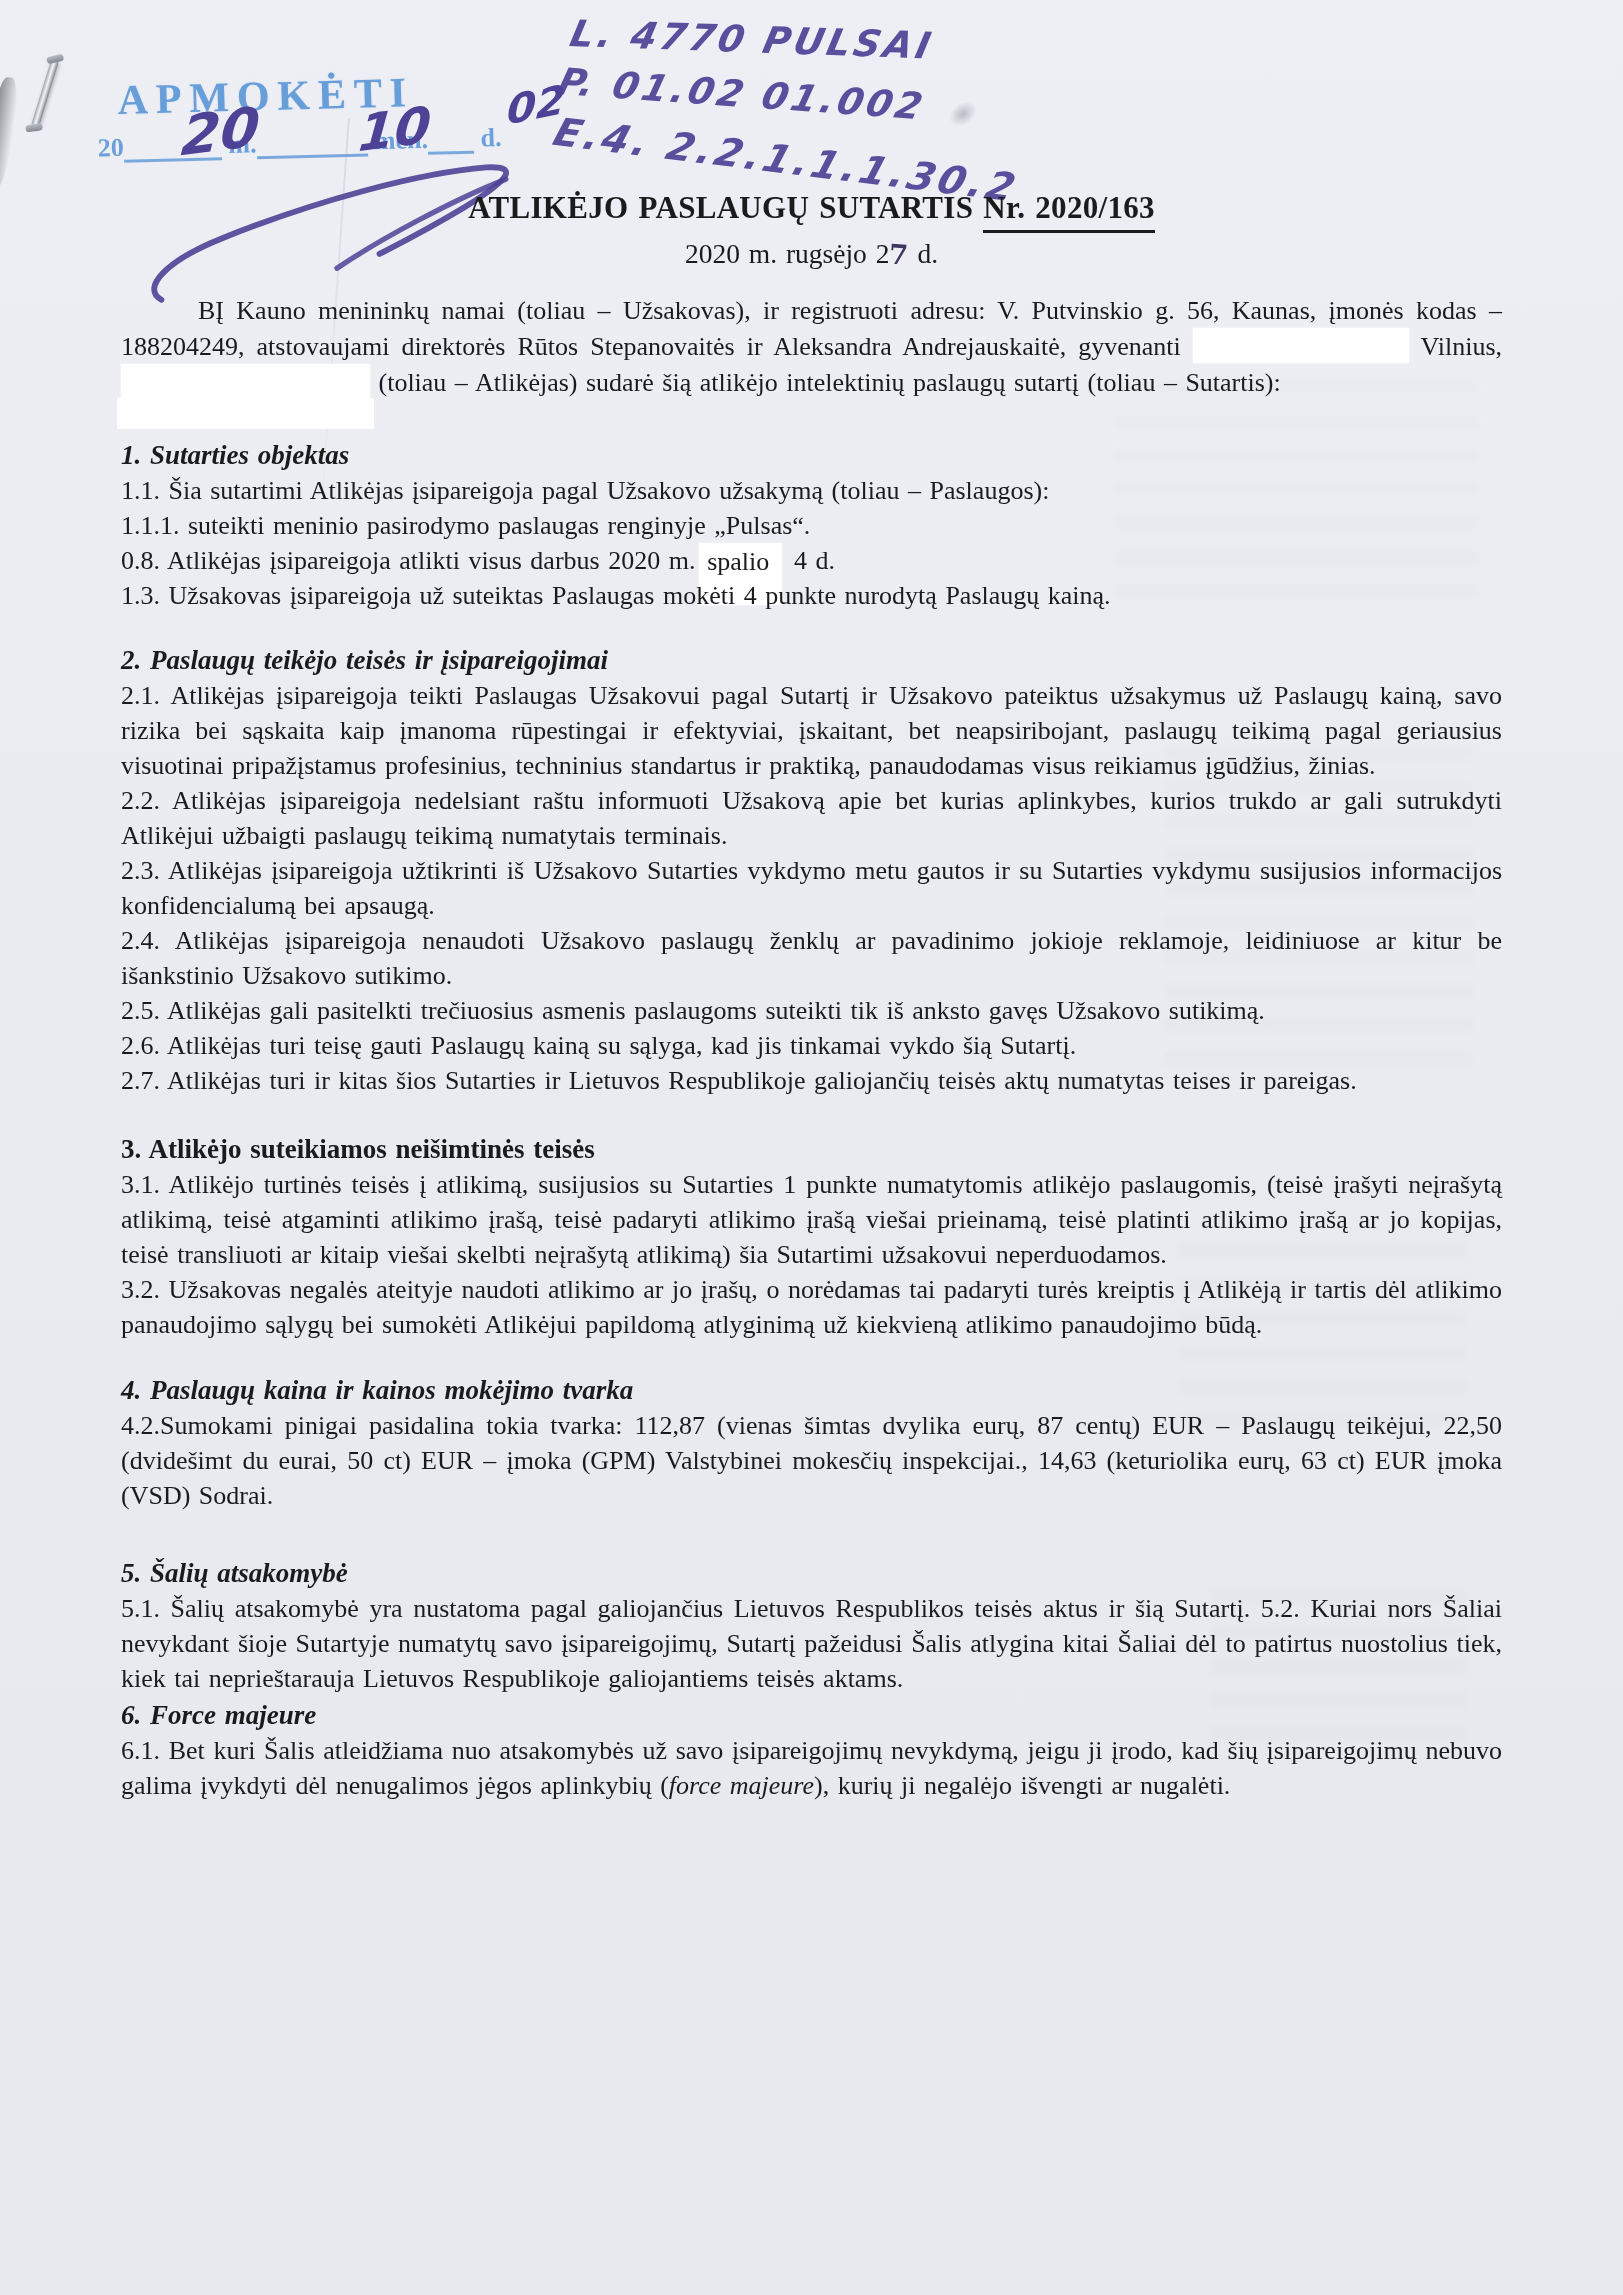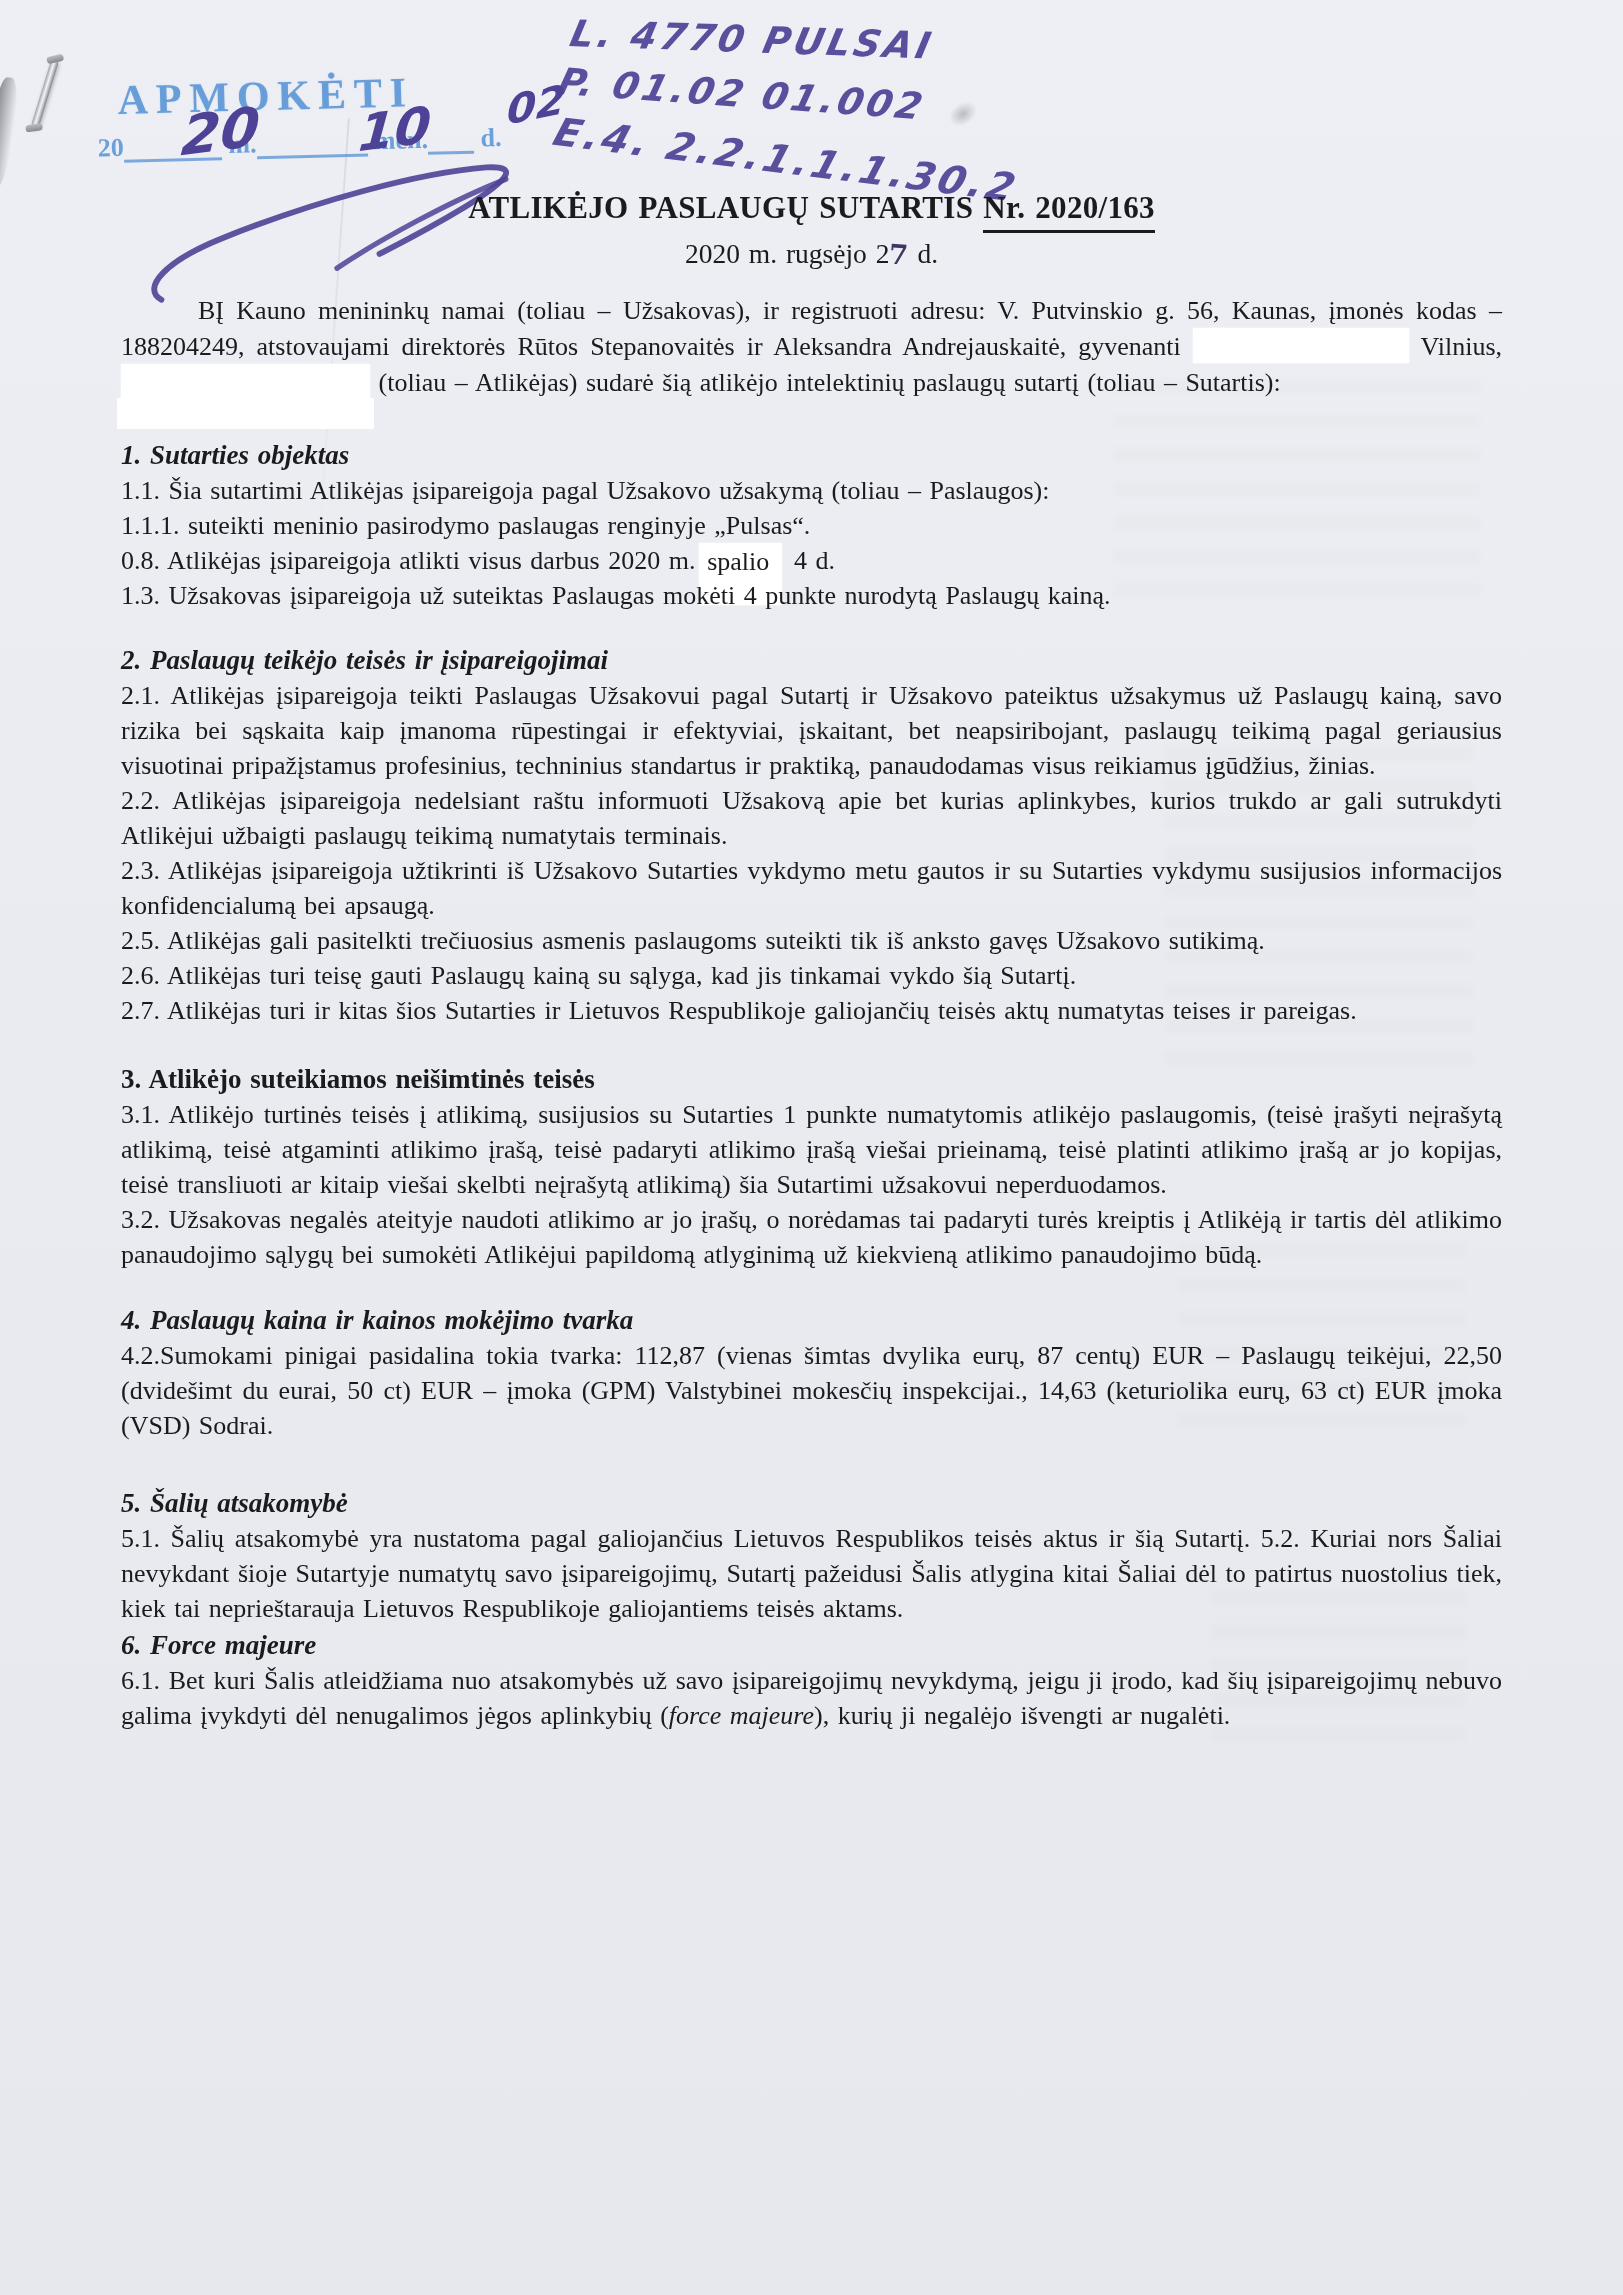--- a/index.html
+++ b/index.html
@@ -215,20 +215,21 @@
       <p>1.1.1. suteikti meninio pasirodymo paslaugas renginyje „Pulsas“.</p>
       <p><span>0.8. Atlikėjas įsipareigoja atlikti visus darbus </span><b>2020 m.</b><b class="white-patch">spalio</b><b>4 d.</b></p>
       <p>1.3. Užsakovas įsipareigoja už suteiktas Paslaugas mokėti 4 punkte nurodytą Paslaugų kainą.</p>
     </div>
 
     <div class="sec2">
       <p class="h-it">2. Paslaugų teikėjo teisės ir įsipareigojimai</p>
       <p>2.1. Atlikėjas įsipareigoja teikti Paslaugas Užsakovui pagal Sutartį ir Užsakovo pateiktus užsakymus už Paslaugų kainą, savo rizika bei sąskaita kaip įmanoma rūpestingai ir efektyviai, įskaitant, bet neapsiribojant, paslaugų teikimą pagal geriausius visuotinai pripažįstamus profesinius, techninius standartus ir praktiką, panaudodamas visus reikiamus įgūdžius, žinias.</p>
       <p>2.2. Atlikėjas įsipareigoja nedelsiant raštu informuoti Užsakovą apie bet kurias aplinkybes, kurios trukdo ar gali sutrukdyti Atlikėjui užbaigti paslaugų teikimą numatytais terminais.</p>
       <p>2.3. Atlikėjas įsipareigoja užtikrinti iš Užsakovo Sutarties vykdymo metu gautos ir su Sutarties vykdymu susijusios informacijos konfidencialumą bei apsaugą.</p>
+      <p>2.4. Atlikėjas įsipareigoja nenaudoti Užsakovo paslaugų ženklų ar pavadinimo jokioje reklamoje, leidiniuose ar kitur be išankstinio Užsakovo sutikimo.</p>
       <p>2.5. Atlikėjas gali pasitelkti trečiuosius asmenis paslaugoms suteikti tik iš anksto gavęs Užsakovo sutikimą.</p>
       <p>2.6. Atlikėjas turi teisę gauti Paslaugų kainą su sąlyga, kad jis tinkamai vykdo šią Sutartį.</p>
       <p>2.7. Atlikėjas turi ir kitas šios Sutarties ir Lietuvos Respublikoje galiojančių teisės aktų numatytas teises ir pareigas.</p>
     </div>
 
     <div class="sec3">
       <p class="h-up">3. Atlikėjo suteikiamos neišimtinės teisės</p>
       <p>3.1. Atlikėjo turtinės teisės į atlikimą, susijusios su Sutarties 1 punkte numatytomis atlikėjo paslaugomis, (teisė įrašyti neįrašytą atlikimą, teisė atgaminti atlikimo įrašą, teisė padaryti atlikimo įrašą viešai prieinamą, teisė platinti atlikimo įrašą ar jo kopijas, teisė transliuoti ar kitaip viešai skelbti neįrašytą atlikimą) šia Sutartimi užsakovui neperduodamos.</p>
       <p>3.2. Užsakovas negalės ateityje naudoti atlikimo ar jo įrašų, o norėdamas tai padaryti turės kreiptis į Atlikėją ir tartis dėl atlikimo panaudojimo sąlygų bei sumokėti Atlikėjui papildomą atlyginimą už kiekvieną atlikimo panaudojimo būdą.</p>
     </div>

